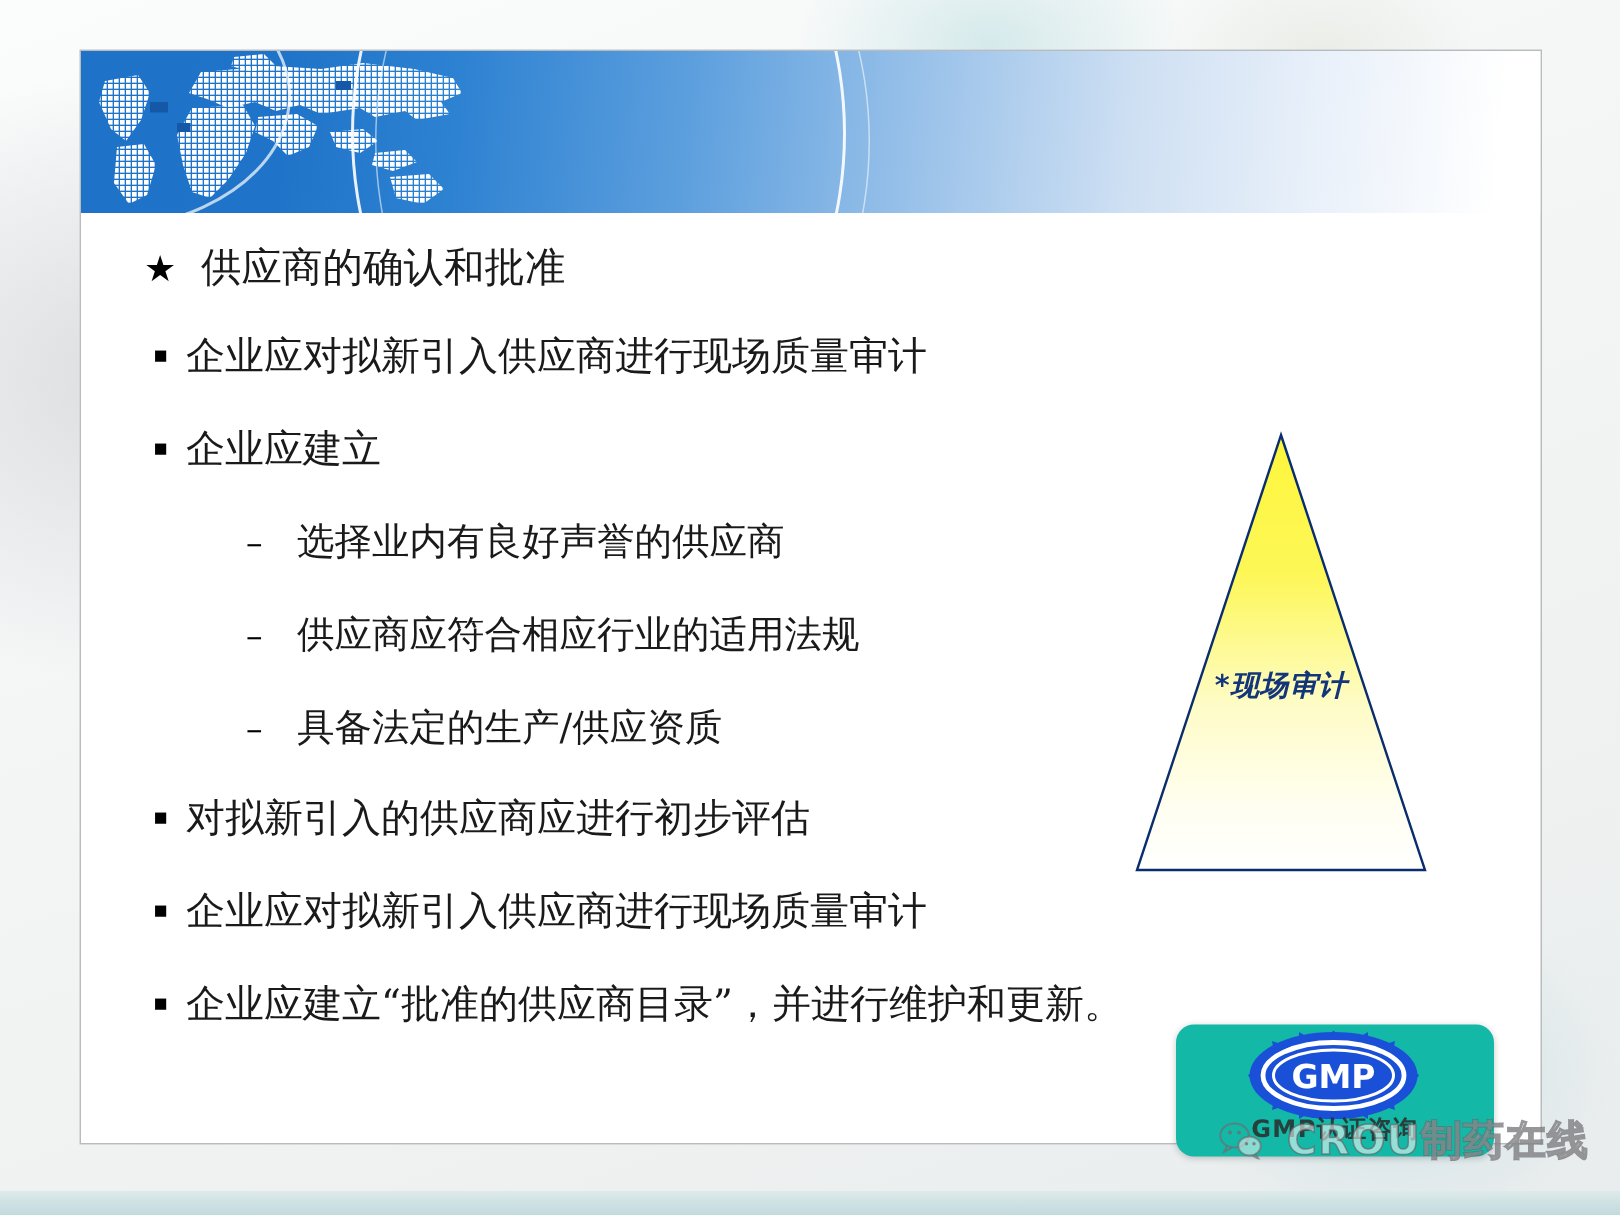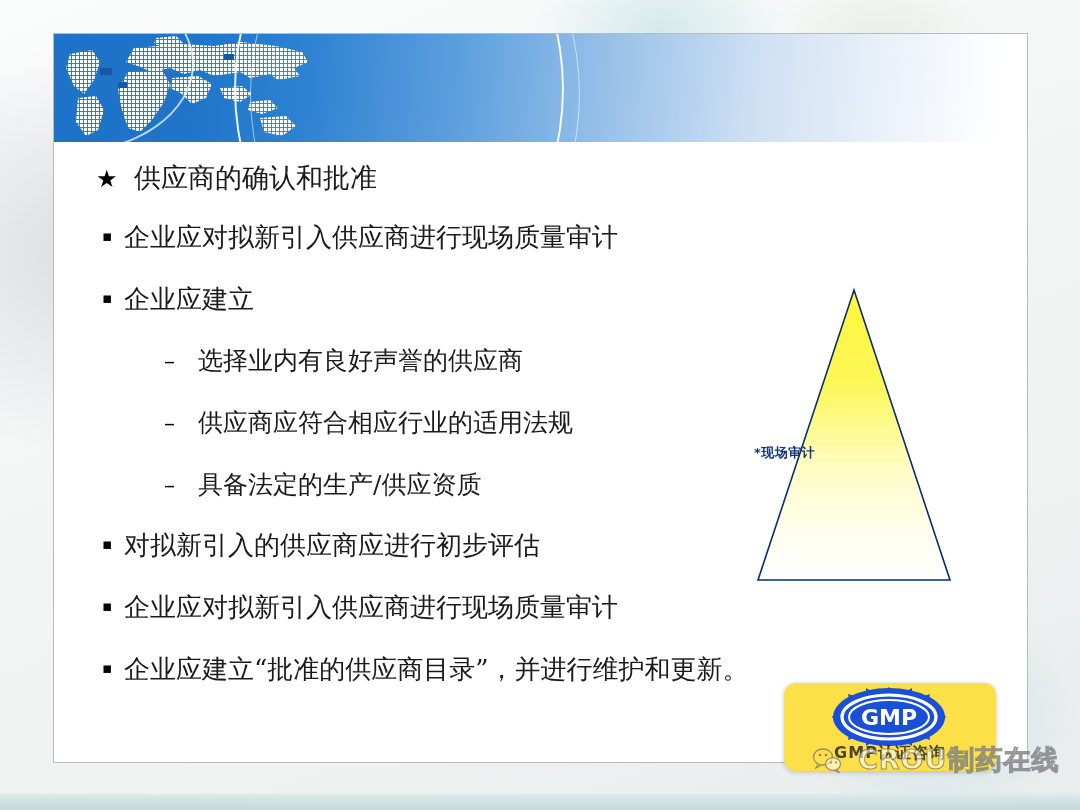--- a/index.html
+++ b/index.html
@@ -129,37 +129,39 @@
     top: 144px;
     width: 200px;
     height: 300px;
   }
   #pyramid-svg { display: block; width: 200px; height: 300px; }
   #pyramid-labels {
     position: absolute;
     left: 0;
     top: 158px;
     width: 200px;
+    text-align: center;
     font-family: "DejaVu Sans", "Liberation Sans", sans-serif;
     font-weight: bold;
-    font-size: 13px;
+    font-size: 19px;
     line-height: 1.42;
     color: #13357a;
     letter-spacing: 0.5px;
+    font-style: italic;
   }
   #pyramid-labels div { white-space: nowrap; }
 
   
   #gmp-card {
     position: absolute;
     left: 784px;
     top: 683px;
     width: 212px;
     height: 88px;
-    background: #fde047;
+    background: #14b8a6;
     border-radius: 12px;
     box-shadow: 0 1px 5px rgba(0,0,0,0.22);
     overflow: hidden;
   }
   #gmp-badge {
     position: absolute;
     left: 44px;
     top: 3px;
     width: 122px;
     height: 62px;

